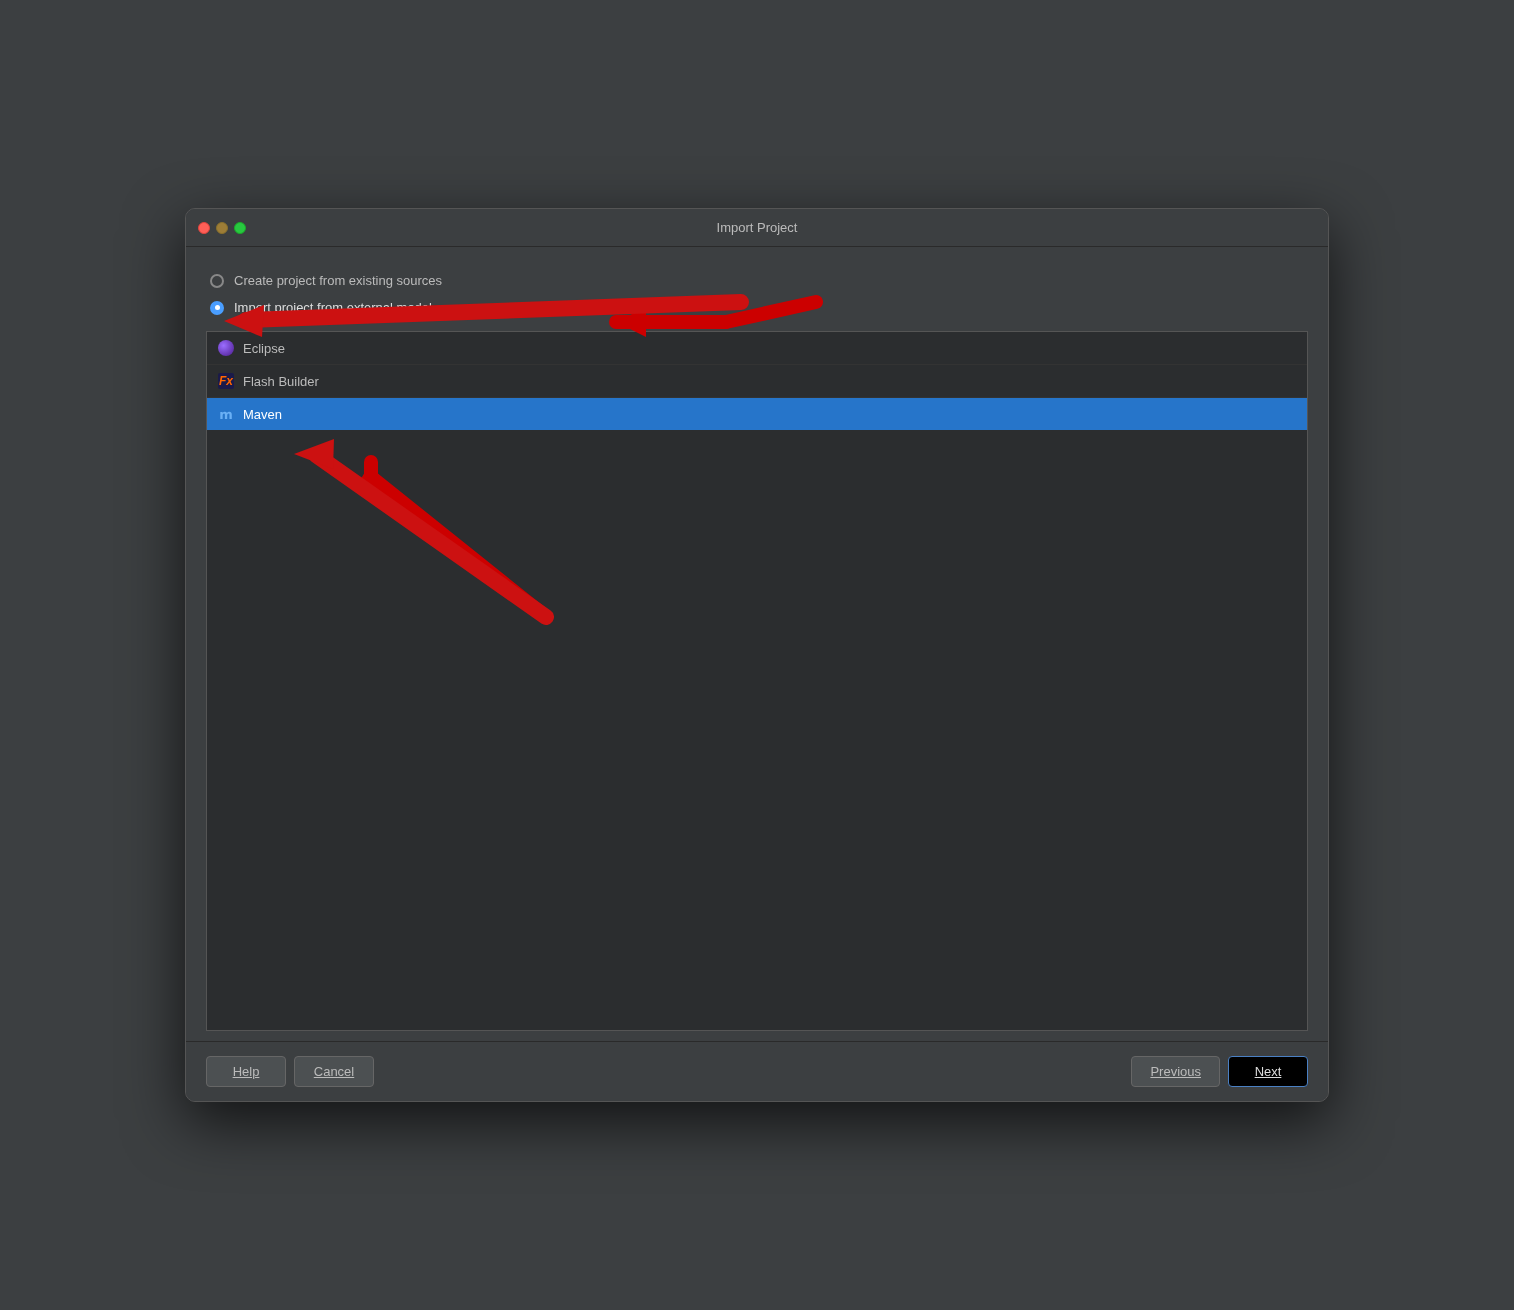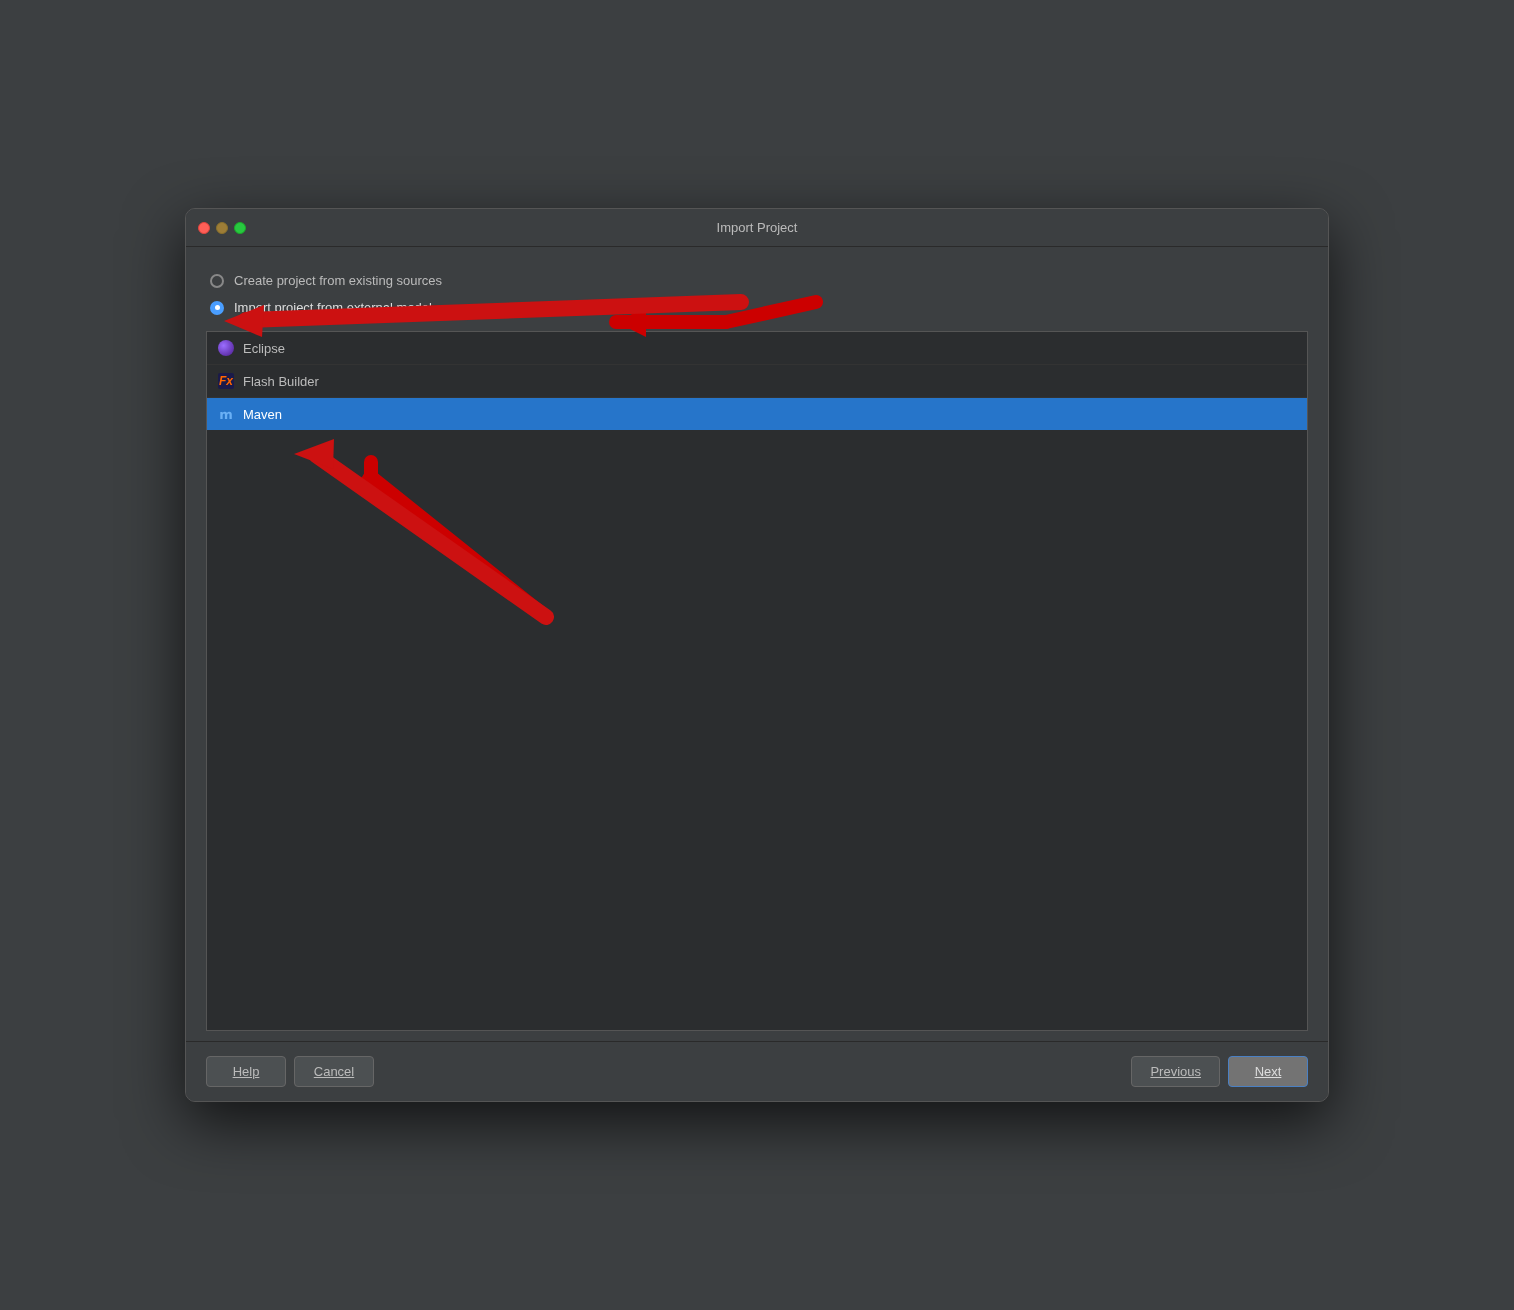--- a/index.html
+++ b/index.html
@@ -208,21 +208,21 @@
       border-radius: 4px;
       cursor: pointer;
       border: 1px solid #666;
       background: #4c5052;
       color: #bbb;
       min-width: 80px;
       text-decoration: underline;
     }
 
     .btn.primary {
-      background: #737373;
+      background: #000000;
       border-color: #4a80c4;
       color: #ddd;
     }
   </style>
 </head>
 <body>
 
 <div class="window">
 
   <div class="title-bar">

